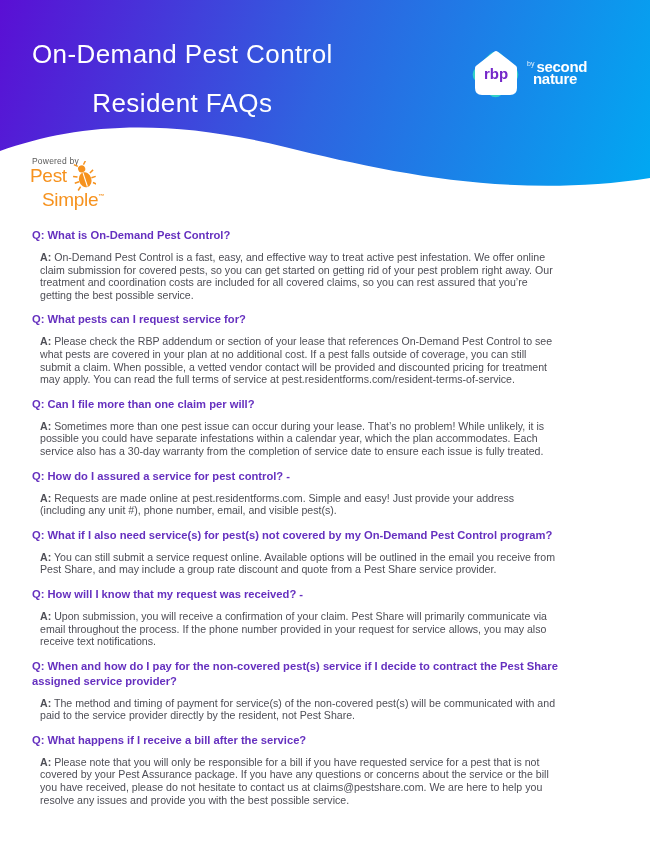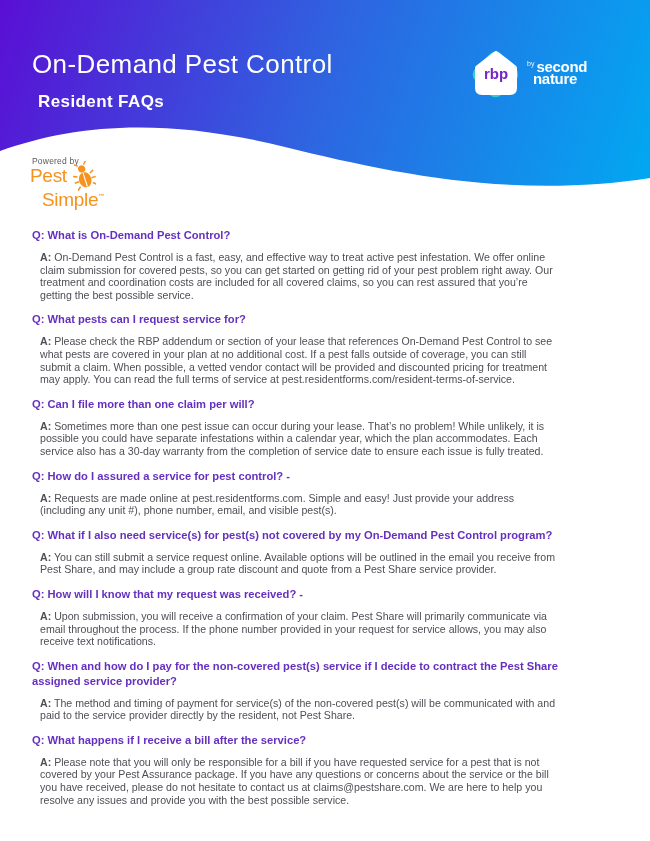--- a/index.html
+++ b/index.html
@@ -24,30 +24,31 @@
     overflow:hidden;
   }
   
   .header{
     position:relative;
     width:650px;height:215px;
     background:linear-gradient(108deg,var(--header-grad-start) 0%,var(--header-grad-mid) 48%,var(--header-grad-end) 100%);
     overflow:hidden;
   }
   .title-block{
-    position:absolute;left:32px;top:48px;z-index:1;
+    position:absolute;left:32px;top:38px;z-index:1;
     color:var(--header-text);
+    text-align:center;
   }
   .title-line1{
     font-size:26px;font-weight:500;letter-spacing:.4px;
     line-height:32px;margin:0;
   }
   .title-line2{
-    font-size:17px;font-weight:700;letter-spacing:.4px;
-    line-height:32px;margin:6px;
+    font-size:26px;font-weight:400;letter-spacing:.4px;
+    line-height:32px;margin:17px;
   }
   .wave{
     position:absolute;left:0;bottom:0;width:650px;height:215px;
     z-index:2;display:block;pointer-events:none;
   }
   
   .rbp-lockup{position:absolute;left:465px;top:42px;width:140px;height:60px;z-index:1;}
   .rbp-badge{position:absolute;left:5px;top:5px;width:50px;height:52px;}
   .rbp-diamond{
     position:absolute;left:7px;top:9px;width:37px;height:37px;

